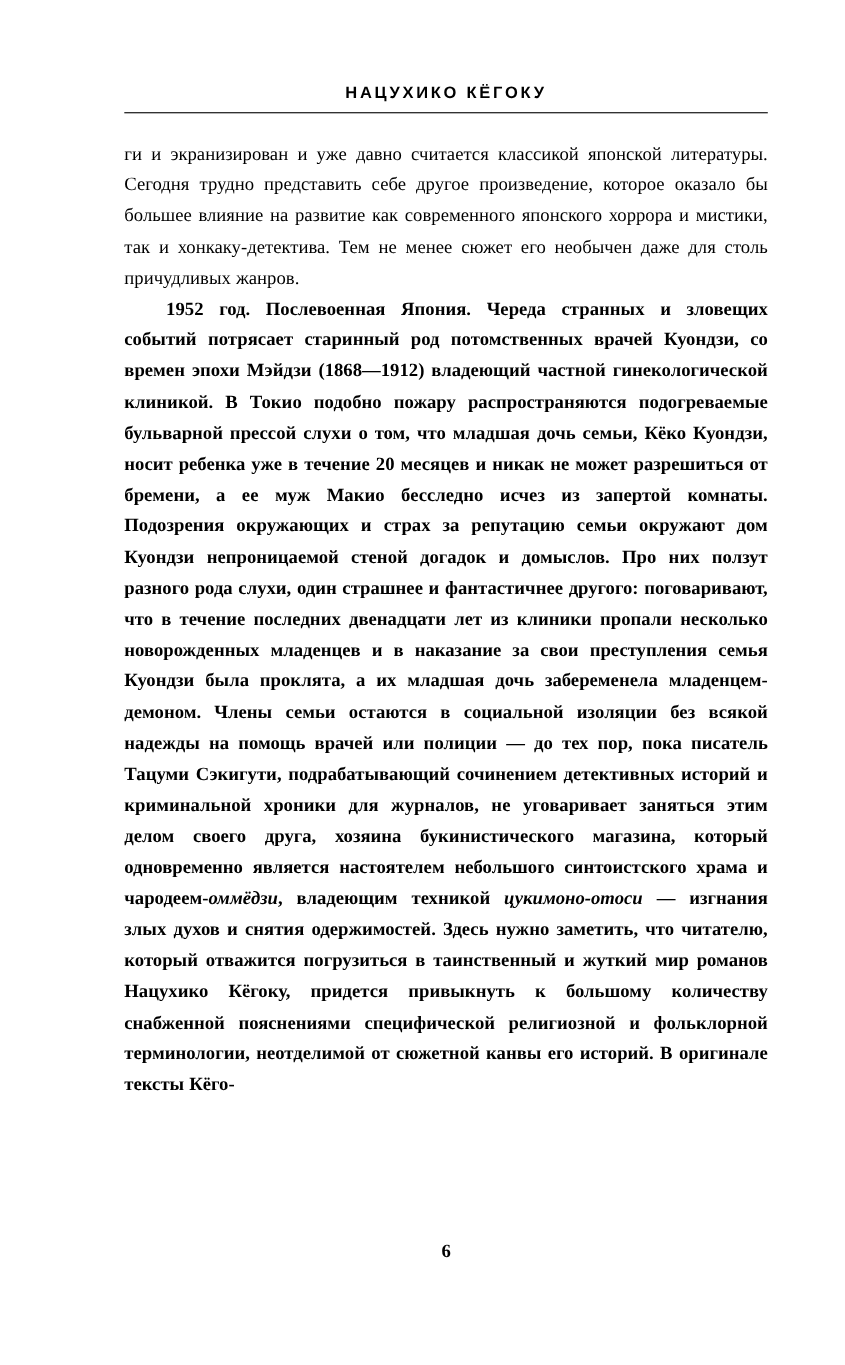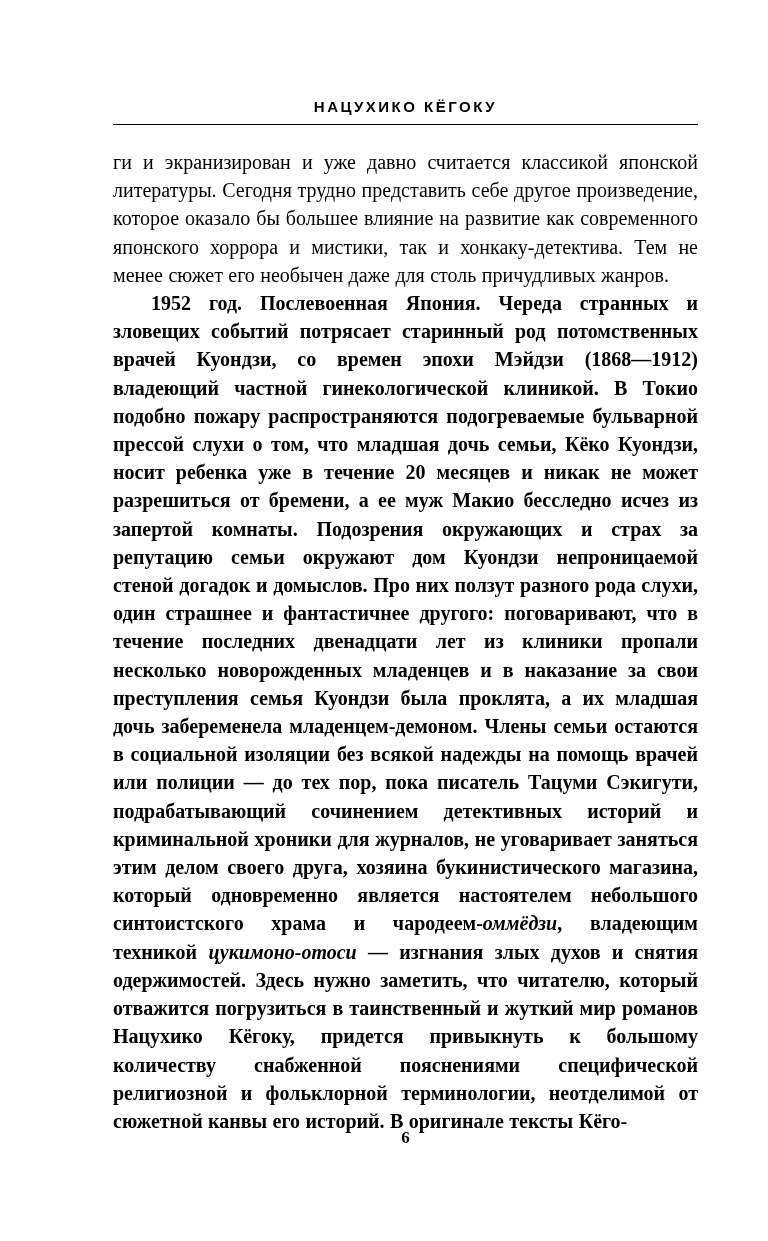--- a/index.html
+++ b/index.html
@@ -13,39 +13,39 @@
     color: #000000;
   }
   .page {
     position: absolute;
     left: 113px;
     top: 0;
     width: 585px;
     height: 1241px;
   }
   .running-head {
-    padding-top: 98px;
+    padding-top: 76px;
     text-align: center;
   }
   .running-title {
     font-family: "Liberation Sans", sans-serif;
     font-weight: 700;
     font-size: 15px;
     letter-spacing: 2.5px;
     color: #000000;
     white-space: nowrap;
   }
   .header-rule {
     margin-top: 9px;
     border-bottom: 1.5px solid #000000;
     width: 100%;
   }
   .body-text {
     margin-top: 23px;
-    font-size: 20px;
+    font-size: 17px;
     line-height: 28.2px;
     text-align: justify;
     hyphens: auto;
     -webkit-hyphens: auto;
     word-spacing: 0.02em;
   }
   .para { text-indent: 0; }
   .para.indent { text-indent: 38px; font-weight: bold; }
   .para em { font-style: italic; }
   .folio {

